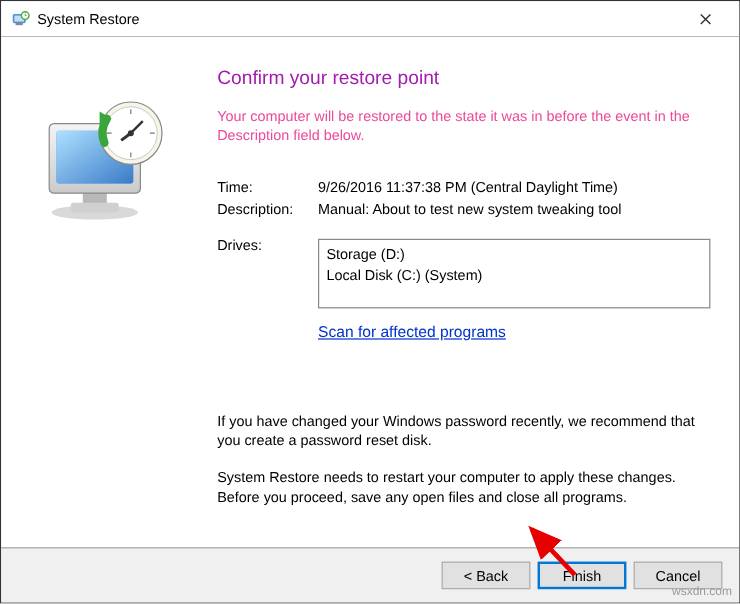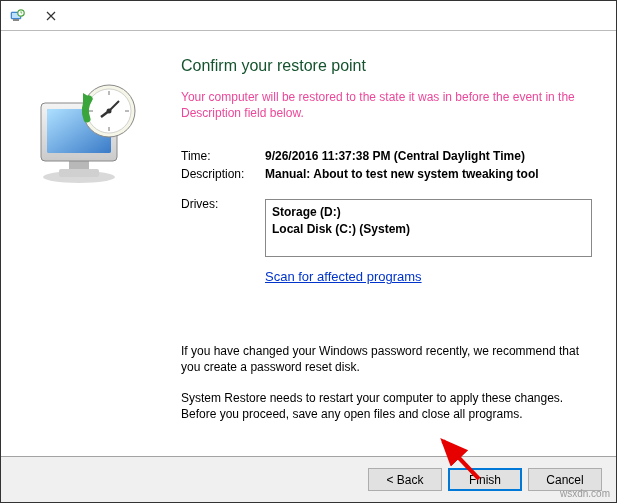--- a/index.html
+++ b/index.html
@@ -39,25 +39,25 @@
       width: 180px;
       padding: 30px 0 0 30px;
     }
     .restore-graphic { width: 110px; height: 110px; }
     .rightcol {
       flex: 1;
       display: flex;
       flex-direction: column;
       padding-top: 6px;
     }
-    .heading { font-size: 16px; color: #14532d; margin-bottom: 14px; font-weight: normal; }
+    .heading { font-size: 16px; color: #a21caf; margin-bottom: 14px; font-weight: normal; }
     .intro { font-size: 12px; color: #ec4899; line-height: 1.35; margin-bottom: 28px; }
     .field-row { display: flex; font-size: 12px; margin-bottom: 4px; }
     .field-label { width: 84px; }
-    .field-value { flex: 1; font-weight: bold; }
+    .field-value { flex: 1; }
     .drives-box {
       border: 1px solid #888;
       padding: 4px 6px;
       font-size: 12px;
       line-height: 1.35;
       margin-top: 2px;
       min-height: 58px;
       background: #fff;
     }
     .scan-link {
@@ -118,20 +118,21 @@
   <div class="titlebar">
     <span class="icon">
       <svg width="16" height="16" viewBox="0 0 16 16">
         <rect x="2" y="4" width="10" height="7" rx="1" fill="#4a90d9" stroke="#2a6db0" stroke-width="0.5"></rect>
         <rect x="3" y="5" width="8" height="5" fill="#bde0ff"></rect>
         <rect x="4" y="11" width="6" height="2" fill="#888"></rect>
         <circle cx="12" cy="5" r="3.2" fill="#fff" stroke="#4fa53f" stroke-width="1.2"></circle>
         <path d="M12 3.2 L12 5 L13.2 5" stroke="#4fa53f" stroke-width="0.8" fill="none"></path>
       </svg>
     </span>
+    <span class="title">System Restore</span>
     <div class="close">
       <svg width="10" height="10" viewBox="0 0 10 10">
         <path d="M1 1 L9 9 M9 1 L1 9" stroke="#333" stroke-width="1.2"></path>
       </svg>
     </div>
   </div>
 
   <div class="content">
     <div class="leftcol">
       <svg class="restore-graphic" viewBox="0 0 110 110">

